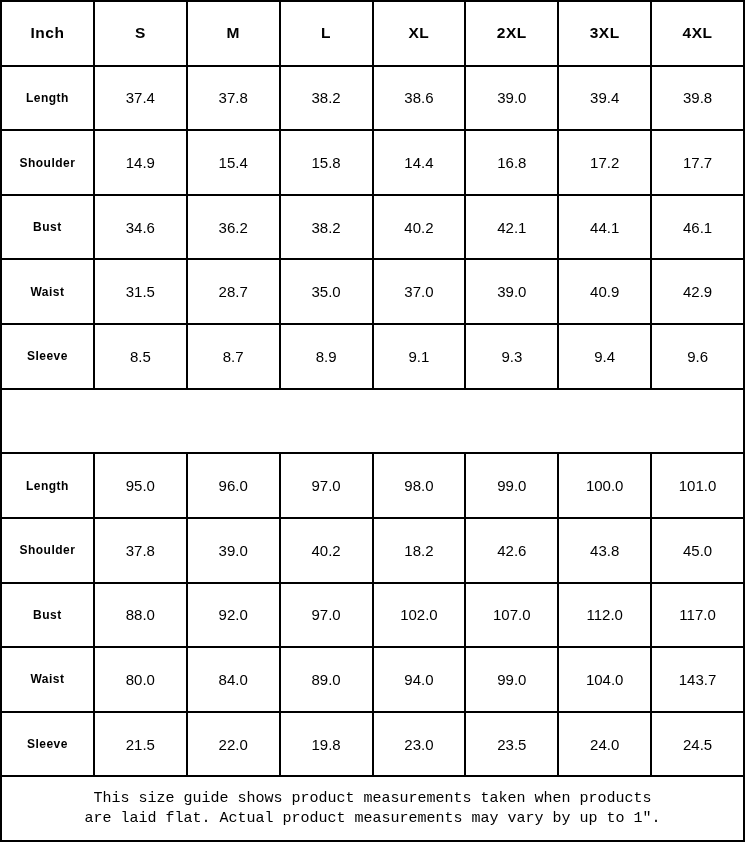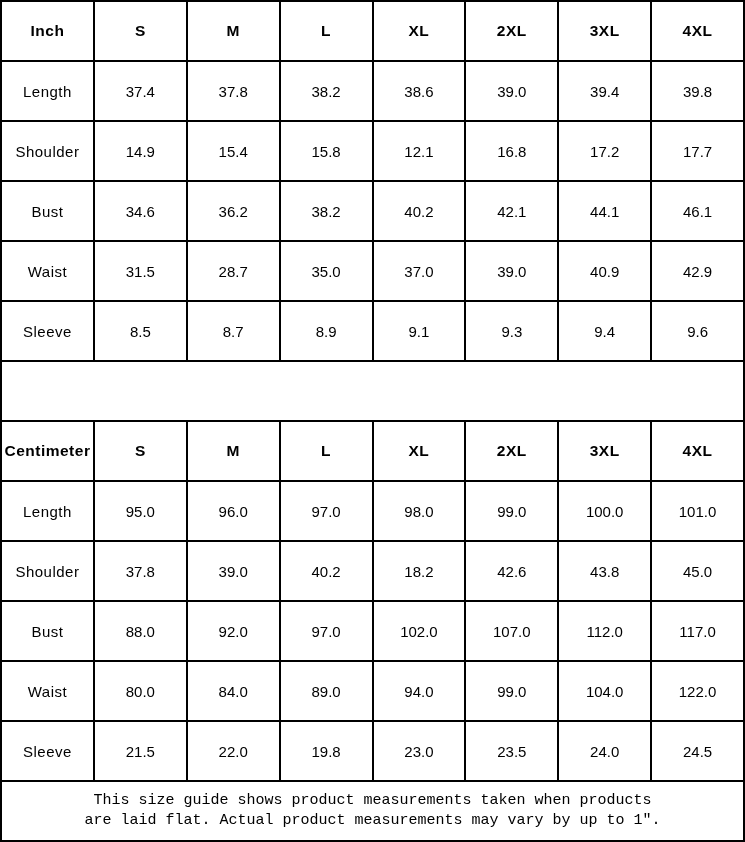--- a/index.html
+++ b/index.html
@@ -34,22 +34,22 @@
   }
   .head {
     font-family: "Liberation Sans", sans-serif;
     font-weight: 700;
     font-size: 15.5px;
     letter-spacing: 0.5px;
     margin-left: 36px;
   }
   .rowlabel {
     font-family: "Liberation Sans", sans-serif;
-    font-weight: 400;
-    font-size: 15px;
+    font-weight: 700;
+    font-size: 12px;
     letter-spacing: 0.5px;
   }
   .val {
     font-family: "Liberation Sans", sans-serif;
     font-weight: 400;
     font-size: 15px;
   }
   .footer {
     font-family: Liberation Mono, monospace;
     font-size: 15px;
@@ -82,21 +82,21 @@
         <td class="val">38.6</td>
         <td class="val">39.0</td>
         <td class="val">39.4</td>
         <td class="val">39.8</td>
       </tr>
       <tr>
         <td class="rowlabel">Shoulder</td>
         <td class="val">14.9</td>
         <td class="val">15.4</td>
         <td class="val">15.8</td>
-        <td class="val">12.1</td>
+        <td class="val">14.4</td>
         <td class="val">16.8</td>
         <td class="val">17.2</td>
         <td class="val">17.7</td>
       </tr>
       <tr>
         <td class="rowlabel">Bust</td>
         <td class="val">34.6</td>
         <td class="val">36.2</td>
         <td class="val">38.2</td>
         <td class="val">40.2</td>
@@ -122,30 +122,20 @@
         <td class="val">9.1</td>
         <td class="val">9.3</td>
         <td class="val">9.4</td>
         <td class="val">9.6</td>
       </tr>
     </tbody>
   <tbody>
     <tr class="spacer-row">
       <td colspan="8"></td>
     </tr>
-    <tr class="head-row">
-      <td class="head">Centimeter</td>
-    <td class="head">S</td>
-        <td class="head">M</td>
-        <td class="head">L</td>
-        <td class="head">XL</td>
-        <td class="head">2XL</td>
-        <td class="head">3XL</td>
-        <td class="head">4XL</td>
-      </tr>
   </tbody>
   <tbody>
       <tr>
         <td class="rowlabel">Length</td>
         <td class="val">95.0</td>
         <td class="val">96.0</td>
         <td class="val">97.0</td>
         <td class="val">98.0</td>
         <td class="val">99.0</td>
         <td class="val">100.0</td>
@@ -172,21 +162,21 @@
         <td class="val">117.0</td>
       </tr>
       <tr>
         <td class="rowlabel">Waist</td>
         <td class="val">80.0</td>
         <td class="val">84.0</td>
         <td class="val">89.0</td>
         <td class="val">94.0</td>
         <td class="val">99.0</td>
         <td class="val">104.0</td>
-        <td class="val">122.0</td>
+        <td class="val">143.7</td>
       </tr>
       <tr>
         <td class="rowlabel">Sleeve</td>
         <td class="val">21.5</td>
         <td class="val">22.0</td>
         <td class="val">19.8</td>
         <td class="val">23.0</td>
         <td class="val">23.5</td>
         <td class="val">24.0</td>
         <td class="val">24.5</td>

